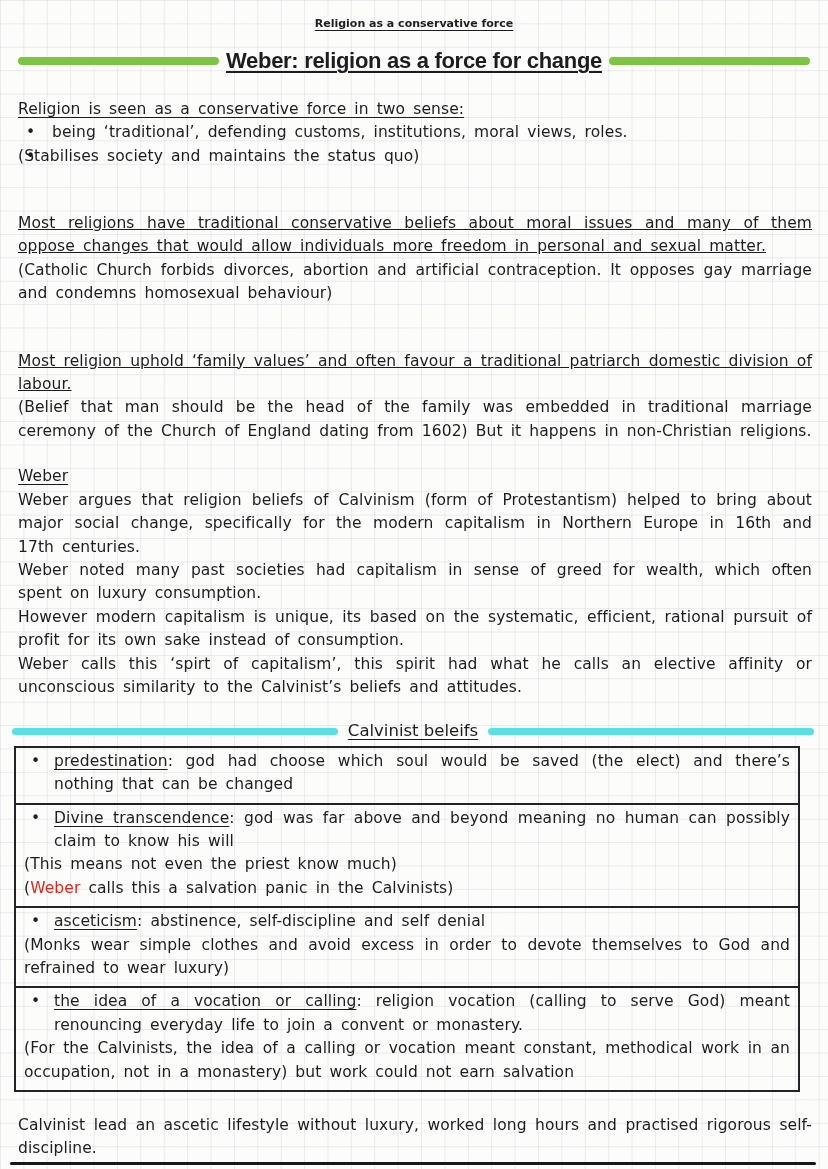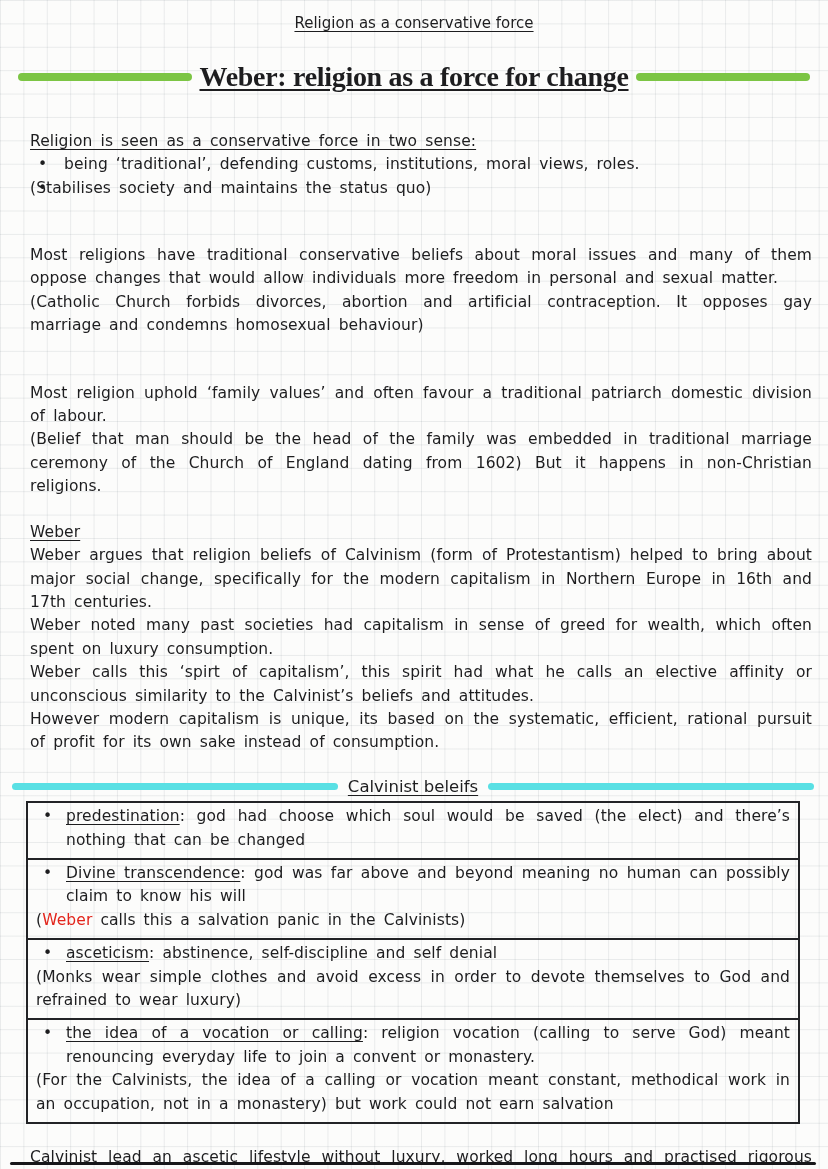--- a/index.html
+++ b/index.html
@@ -15,60 +15,61 @@
       linear-gradient(to right, rgba(120,130,140,0.14) 1px, transparent 1px),
       linear-gradient(to bottom, rgba(120,130,140,0.14) 1px, transparent 1px);
     background-size:23.4px 23.4px;
     font-family:"DejaVu Sans", sans-serif;
     font-size:15.5px;
     line-height:23.4px;
   }
   .top-title {
     margin-top:12px;
     text-align:center;
-    font-size:15px;
+    font-size:11px;
     text-decoration:underline;
     text-underline-offset:3px;
+    font-weight:bold;
   }
   .hl-row { display:flex; align-items:center; gap:2px; }
   .green-row { margin:14px 18px 0 18px; }
   .cyan-row  { margin:20px 14px 0 12px; }
   .bar { flex:1 1 auto; height:8px; border-radius:4px; }
   .bar.green { background:var(--highlight-green, #7cc544); }
   .bar.cyan  { background:var(--highlight-cyan, #59e0e4); height:7px; }
   .main-title {
     white-space:nowrap;
-    padding:16px 5px;
-    font-family:Liberation Serif, serif;
+    padding:0 5px;
+    font-family:Liberation Sans, sans-serif;
     font-weight:bold;
-    font-size:28px;
+    font-size:22px;
     letter-spacing:-0.3px;
     text-decoration:underline;
     text-underline-offset:3px;
   }
   .calv-title {
     white-space:nowrap;
     padding:0 8px;
     font-size:16.5px;
     text-decoration:underline;
     text-underline-offset:3px;
   }
-  .body { padding:0 16px 0 30px; }
+  .body { padding:0 16px 0 18px; }
   p { margin:0; text-align:justify; word-spacing:3px; letter-spacing:0.1px; }
   .u { text-decoration:underline; text-underline-offset:3px; }
   .heading { margin-top:25px; }
   .bullet { position:relative; padding-left:34px; }
   .bullet .dot { position:absolute; left:8px; top:0; }
   .ruled {
     border-bottom:2px solid #26262a;
     margin-left:-4px; margin-right:-6px;
     padding-left:4px; padding-right:6px; padding-bottom:1px;
   }
   .gap1 { margin-top:22px; }
-  .gap2 { margin-top:44px; }
+  .gap2 { margin-top:44px;text-decoration:underline; }
   .beliefs-box {
     border:2px solid #222326;
     margin:3px 12px 0 -4px;
   }
   .brow { padding:2px 8px 6px 8px; }
   .brow + .brow { border-top:2px solid #222326; }
   .brow .bullet { padding-left:30px; }
   .brow .bullet .dot { left:7px; }
   .red { color:var(--accent-red, #e2251c); }
   .bottom-rule {
@@ -106,22 +107,22 @@
 
     <p class="gap2">Most religions have traditional conservative beliefs about moral issues and many of them oppose changes that would allow individuals more freedom in personal and sexual matter.</p>
     <p>(Catholic Church forbids divorces, abortion and artificial contraception. It opposes gay marriage and condemns homosexual behaviour)</p>
 
     <p class="gap2">Most religion uphold ‘family values’ and often favour a traditional patriarch domestic division of labour.</p>
     <p>(Belief that man should be the head of the family was embedded in traditional marriage ceremony of the Church of England dating from 1602) But it happens in non-Christian religions.</p>
 
     <p class="gap1 u" style="text-align:left">Weber</p>
     <p>Weber argues that religion beliefs of Calvinism (form of Protestantism) helped to bring about major social change, specifically for the modern capitalism in Northern Europe in 16th and 17th centuries.</p>
     <p>Weber noted many past societies had capitalism in sense of greed for wealth, which often spent on luxury consumption.</p>
+    <p>However modern capitalism is unique, its based on the systematic, efficient, rational pursuit of profit for its own sake instead of consumption.</p>
     <p>Weber calls this ‘spirt of capitalism’, this spirit had what he calls an elective affinity or unconscious similarity to the Calvinist’s beliefs and attitudes.</p>
-    <p>However modern capitalism is unique, its based on the systematic, efficient, rational pursuit of profit for its own sake instead of consumption.</p>
 
   </div>
 
   <div class="hl-row cyan-row">
     <span class="bar cyan"></span>
     <span class="calv-title">Calvinist beleifs</span>
     <span class="bar cyan"></span>
   </div>
 
   <div class="body">
@@ -132,20 +133,21 @@
           <span class="dot">•</span>
           <span class="u">predestination</span><span>: god had choose which soul would be saved (the elect) and there’s nothing that can be changed</span>
         </p>
       </div>
 
       <div class="brow">
         <p class="bullet">
           <span class="dot">•</span>
           <span class="u">Divine transcendence</span><span>: god was far above and beyond meaning no human can possibly claim to know his will</span>
         </p>
+        <p>(This means not even the priest know much)</p>
         <p><span>(</span><span class="red">Weber</span><span> calls this a salvation panic in the Calvinists)</span></p>
       </div>
 
       <div class="brow">
         <p class="bullet">
           <span class="dot">•</span>
           <span class="u">asceticism</span><span>: abstinence, self-discipline and self denial</span>
         </p>
         <p>(Monks wear simple clothes and avoid excess in order to devote themselves to God and refrained to wear luxury)</p>
       </div>

